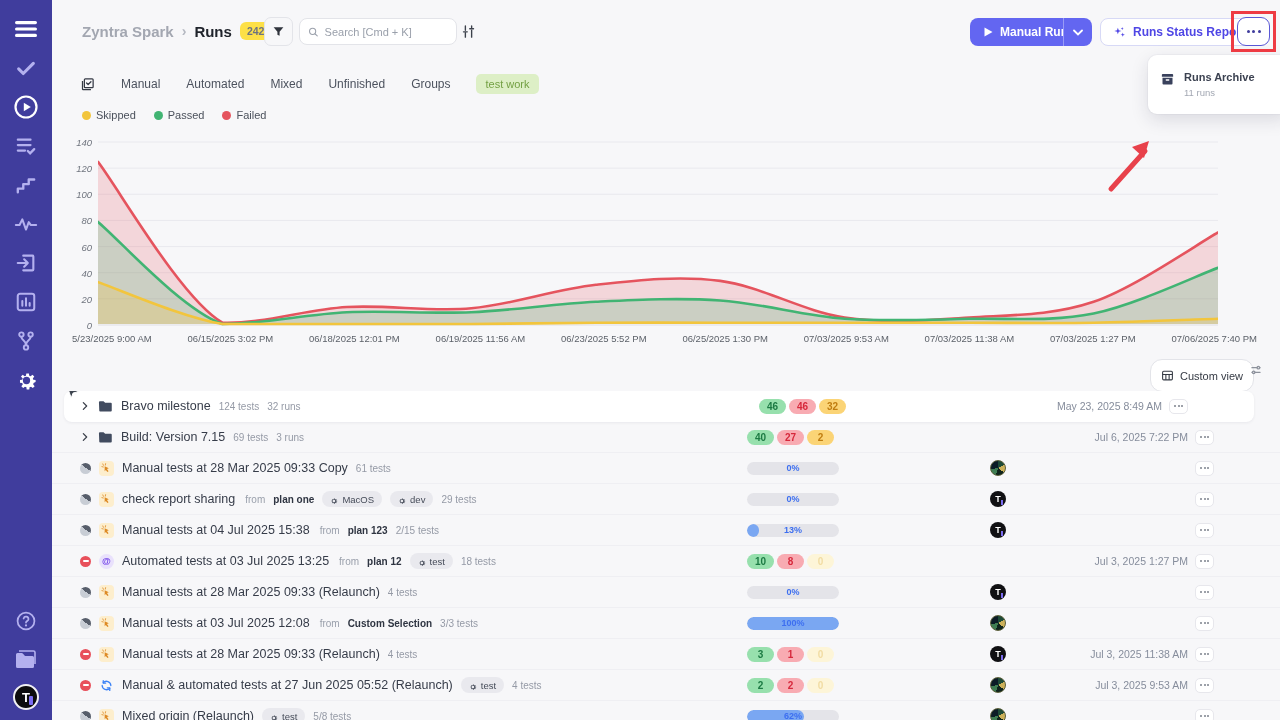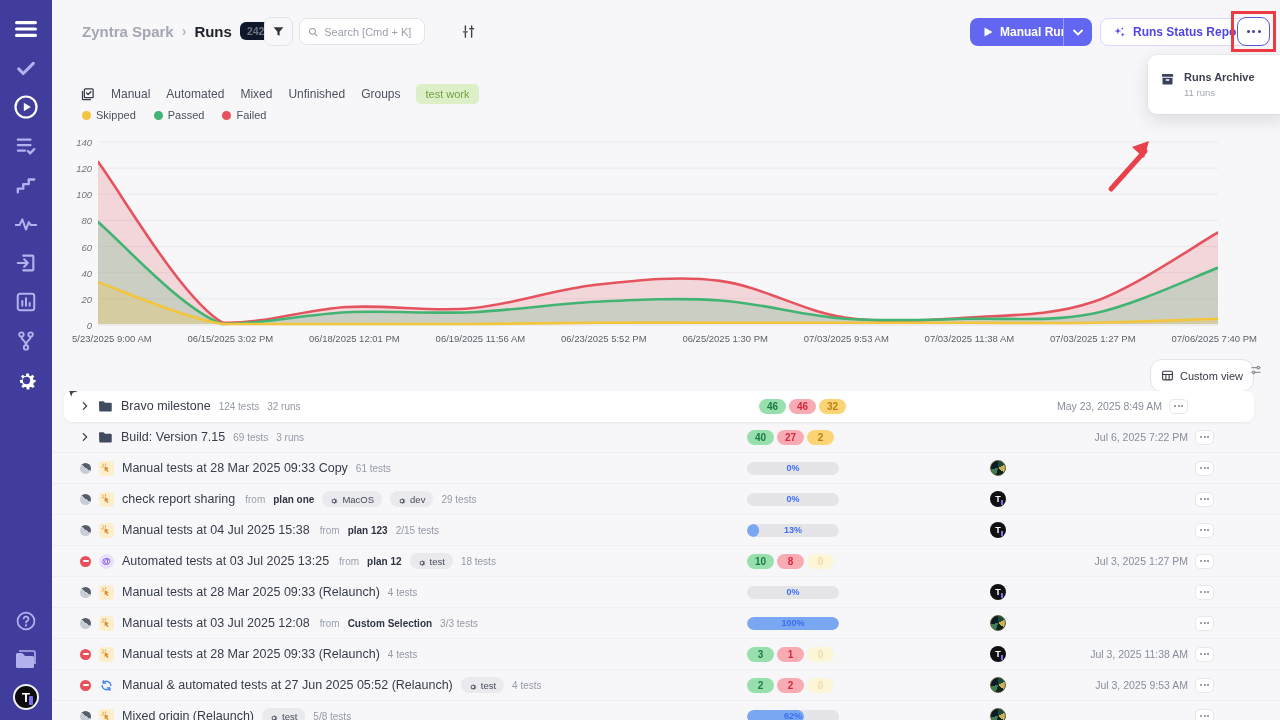--- a/index.html
+++ b/index.html
@@ -13,45 +13,45 @@
   .sb-item svg { display:block; }
   .sb-item.active { color:#ffffff; }
   .sb-spacer { flex:1; }
   .sb-avatar { width:26px; height:26px; border-radius:50%; background:#0c0c0e; border:2px solid #f0f0f4; color:#fff; font-weight:bold; font-size:13px; display:flex; align-items:center; justify-content:center; position:relative; }
   .sb-avatar i { position:absolute; right:4px; bottom:3px; width:4px; height:9px; background:#7b6cf0; border-radius:1px; font-style:normal; }
 
   
   .breadcrumb { position:absolute; left:82px; top:22px; font-size:15px; font-weight:bold; color:#a3a7b1; display:flex; align-items:center; gap:8px; }
   .breadcrumb .page { color:#20242c; }
   .breadcrumb .sep { color:#b5b9c2; font-size:14px; }
-  .count-badge { background:#0f172a; color:#6d7380; font-size:10.5px; font-weight:bold; padding:3px 7px; border-radius:6px; }
+  .count-badge { background:#fde047; color:#6d7380; font-size:10.5px; font-weight:bold; padding:3px 7px; border-radius:6px; }
   .icon-btn { position:absolute; background:#f7f7f9; border:1px solid #e3e4e9; border-radius:7px; display:flex; align-items:center; justify-content:center; color:#30343d; cursor:pointer; }
   .filter-btn { left:264px; top:17px; width:29px; height:29px; }
-  .search-box { position:absolute; left:299px; top:18px; width:126px; height:27px; background:#fff; border:1px solid #e3e4e9; border-radius:8px; display:flex; align-items:center; padding:0 8px; gap:6px; color:#9aa0ab; }
+  .search-box { position:absolute; left:299px; top:18px; width:158px; height:27px; background:#fff; border:1px solid #e3e4e9; border-radius:8px; display:flex; align-items:center; padding:0 8px; gap:6px; color:#9aa0ab; }
   .search-box input { border:none; outline:none; width:100%; font-size:11px; color:#5a606b; background:transparent; font-family:"Liberation Sans",sans-serif; }
   .search-box input::placeholder { color:#9aa0ab; }
   .adjust-icon { position:absolute; left:461px; top:24px; color:#3c414b; cursor:pointer; }
 
   .btn-primary { position:absolute; left:970px; top:18px; height:28px; background:#6366f1; color:#fff; font-size:12px; font-weight:bold; border:none; border-radius:8px 0 0 8px; display:flex; align-items:center; gap:7px; padding:0 14px; cursor:pointer; }
   .btn-primary-caret { position:absolute; left:1063px; top:18px; width:29px; height:28px; background:#6366f1; border-radius:0 8px 8px 0; border-left:1px solid rgba(255,255,255,.35); display:flex; align-items:center; justify-content:center; color:#fff; cursor:pointer; }
   .btn-secondary { position:absolute; left:1100px; top:18px; height:28px; background:#fff; border:1px solid #d7d9f6; color:#4f46e5; font-size:12px; font-weight:bold; border-radius:8px; display:flex; align-items:center; gap:7px; padding:0 12px; cursor:pointer; }
   .kebab-btn { position:absolute; left:1237px; top:17px; width:33px; height:29px; background:#fff; border:1.5px solid #5b58d6; border-radius:9px; display:flex; align-items:center; justify-content:center; gap:2.5px; cursor:pointer; }
   .kebab-btn .dot { width:3px; height:3px; border-radius:50%; background:#3f3c9d; }
   .hl-box { position:absolute; left:1231px; top:11px; width:45px; height:41px; border:3px solid #ee3b43; pointer-events:none; z-index:41; }
   .annot-arrow { position:absolute; left:1103px; top:137px; z-index:41; pointer-events:none; }
 
   
   .menu { position:absolute; left:1148px; top:55px; width:141px; background:#fff; border-radius:9px; box-shadow:0 6px 18px rgba(30,34,60,.13), 0 0 0 1px #f0f0f3; padding:10px 12px; z-index:40; }
   .menu-item { display:flex; gap:9px; padding:6px 0; cursor:pointer; }
   .menu-ic { width:15px; height:15px; flex:0 0 15px; margin-top:1px; color:#39415c; }
   .menu-t { font-size:11px; font-weight:bold; color:#3c4251; line-height:1.25; }
   .menu-s { font-size:9.5px; color:#a3a8b3; margin-top:2px; }
 
   
-  .tabs { position:absolute; left:80px; top:74px; display:flex; align-items:center; gap:16px;margin-top:10px; }
+  .tabs { position:absolute; left:80px; top:74px; display:flex; align-items:center; gap:26px; }
   .tab { font-size:12px; color:#4c525e; cursor:pointer; }
   .tab-ic { color:#343944; cursor:pointer; display:flex; }
   .tag-badge { background:#ddefc6; color:#73a043; font-size:11px; padding:4px 9px; border-radius:5px; cursor:pointer; }
 
   
   .legend { position:absolute; left:82px; top:109px; display:flex; gap:18px; align-items:center; }
   .legend-item { display:flex; align-items:center; gap:5px; font-size:11px; color:#4b515c; }
   .legend-dot { width:9px; height:9px; border-radius:50%; }
   .chart-wrap { position:absolute; left:98px; top:141px; width:1120px; height:184px; }
   .ylabels { position:absolute; left:62px; top:141px; width:30px; height:184px; }

